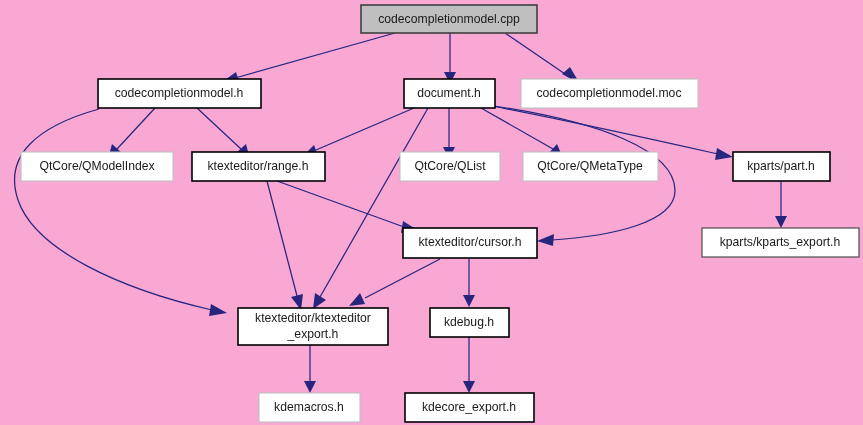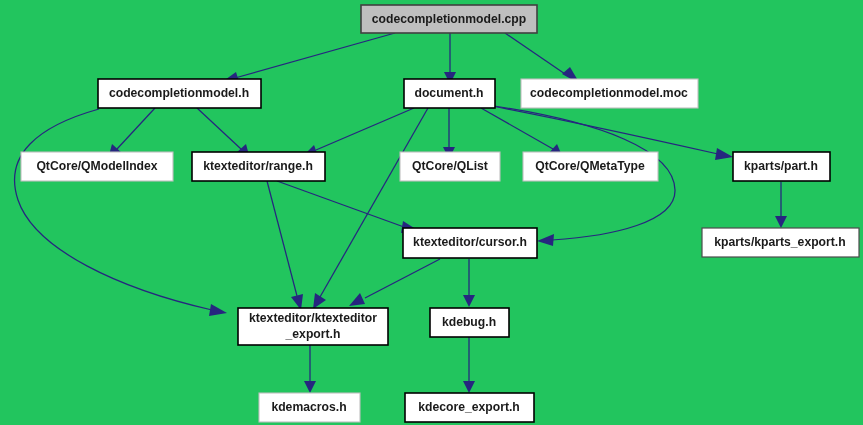--- a/index.html
+++ b/index.html
@@ -10,22 +10,21 @@
   body {
     width: 863px;
     height: 425px;
     font-family: "Liberation Sans", sans-serif;
     overflow: hidden;
   }
   #graph-root {
     position: relative;
     width: 863px;
     height: 425px;
-    background: #22c55e;
-    font-weight: bold;
+    background: #f9a8d4;
   }
   svg#dep-graph {
     display: block;
     width: 863px;
     height: 425px;
   }
   .node-box {
     fill: #ffffff;
   }
   .node-box.border-dark {

